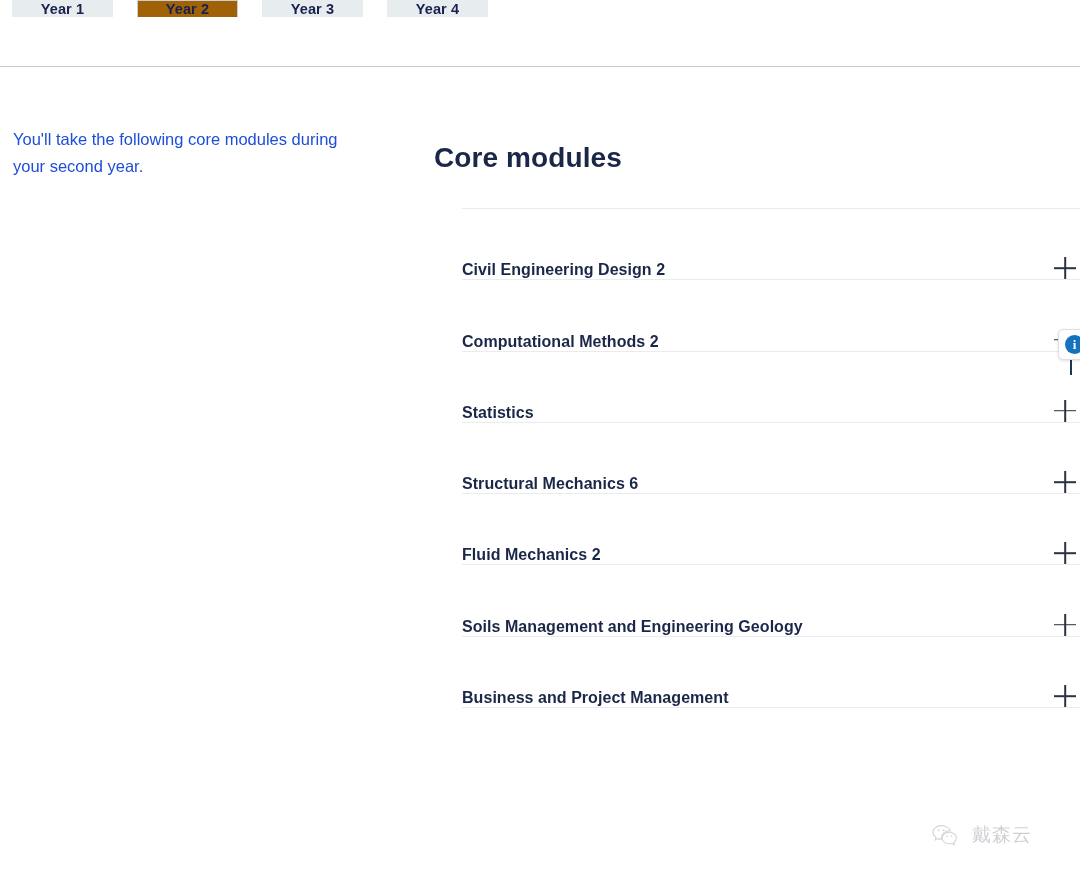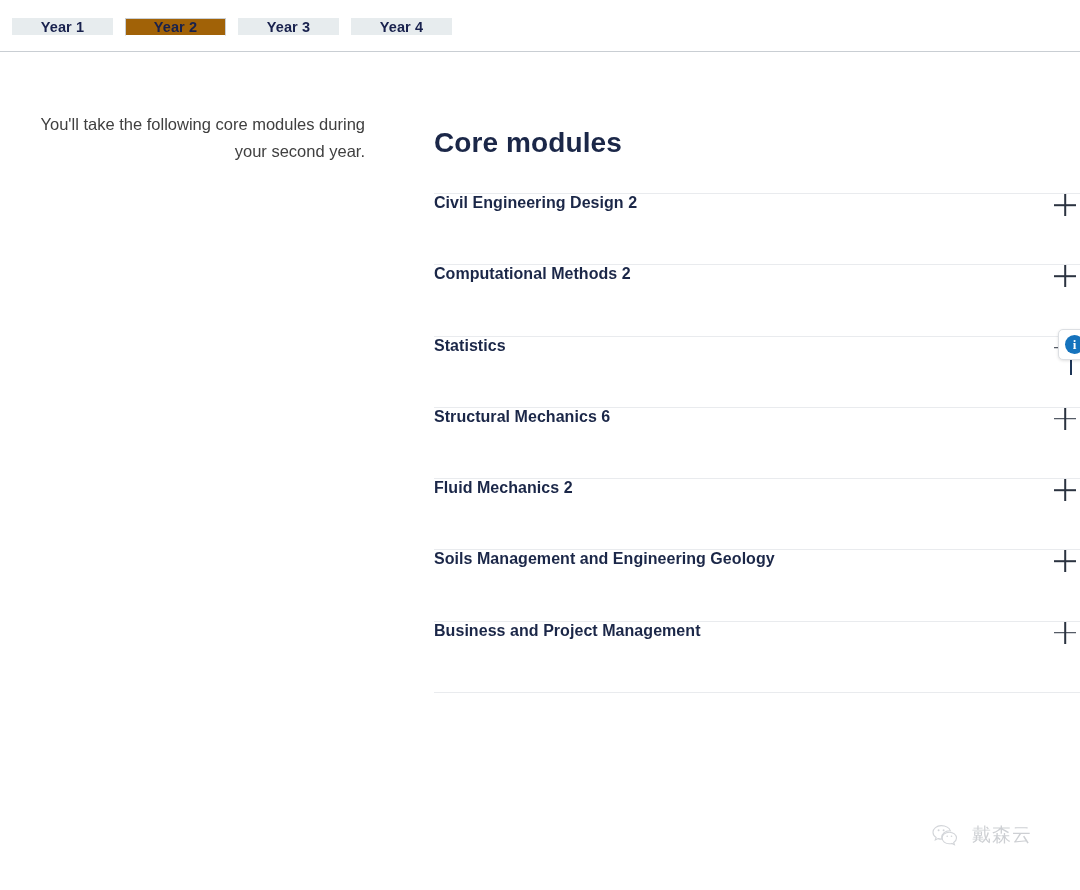--- a/index.html
+++ b/index.html
@@ -11,24 +11,25 @@
     height: 890px;
     background: #ffffff;
     font-family: "Liberation Sans", sans-serif;
     overflow: hidden;
     position: relative;
   }
 
   
   .tab-strip {
     position: relative;
-    height: 52px;
-    display: flex;
-    align-items: center;
+    height: 67px;
+    display: flex;
+    align-items: flex-start;
     background: #ffffff;
+    gap: 12px;
   }
   .tab-strip::after {
     content: "";
     position: absolute;
     left: 0;
     right: 0;
     bottom: 0;
     height: 1px;
     background: #c9ced3;
   }
@@ -66,24 +67,23 @@
   }
   .left-col {
     width: 425px;
     flex: 0 0 425px;
     padding: 0 14px 0 13px;
     box-sizing: border-box;
   }
   .intro-text {
     font-size: 16.5px;
     line-height: 27px;
-    color: #404040;
+    color: #1d4ed8;
     margin: 0;
     max-width: 352px;
-    text-align: right;
   }
   .right-col {
     flex: 1 1 auto;
     padding-right: 0;
     position: relative;
   }
 
   .section-title {
     font-size: 28px;
     font-weight: bold;
@@ -94,27 +94,28 @@
 
   
   .accordion {
     margin: 0;
     padding: 0;
     list-style: none;
     margin-left: 9px;
   }
   .acc-row {
     display: flex;
-    align-items: flex-start;
+    align-items: flex-end;
     justify-content: space-between;
     border-top: 1px solid #e9ebee;
     height: 70.3px;
     padding-right: 2px;
     cursor: pointer;
     position: relative;
+    margin-left: 28px;
   }
   .acc-row:last-child {
     border-bottom: 1px solid #e9ebee;
   }
   .acc-label {
     font-size: 16px;
     font-weight: bold;
     color: #1b2748;
     letter-spacing: 0.05px;
     white-space: nowrap;

